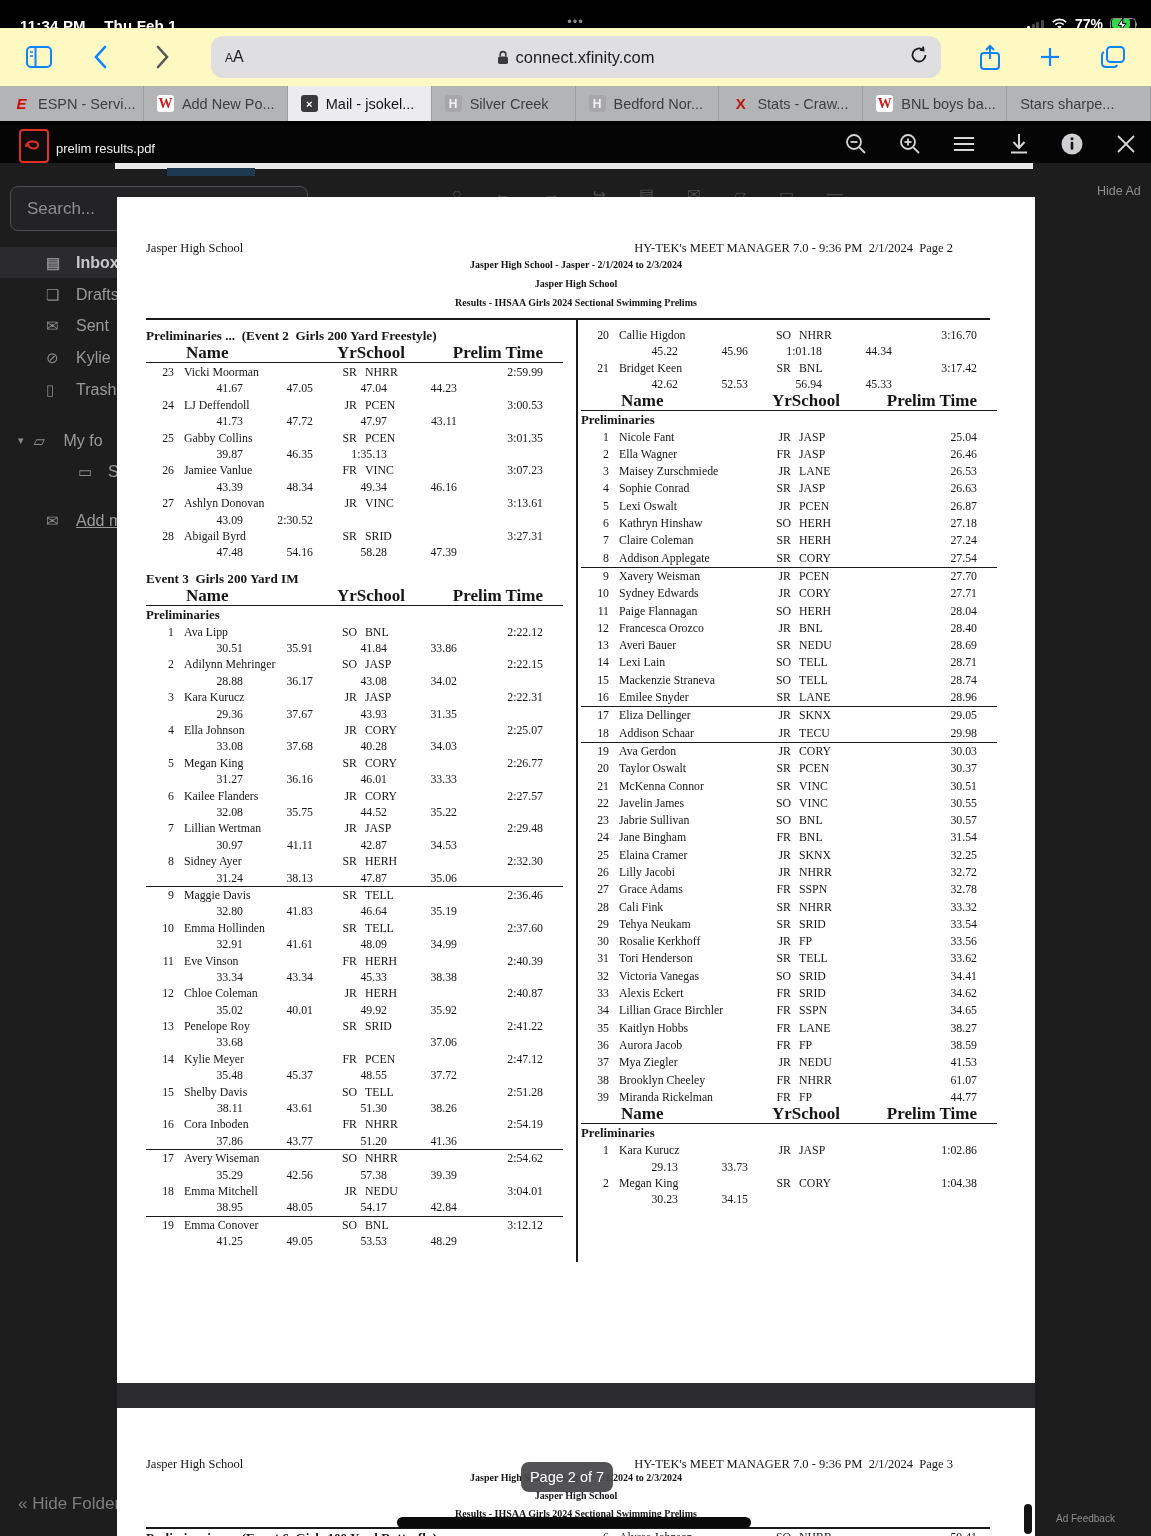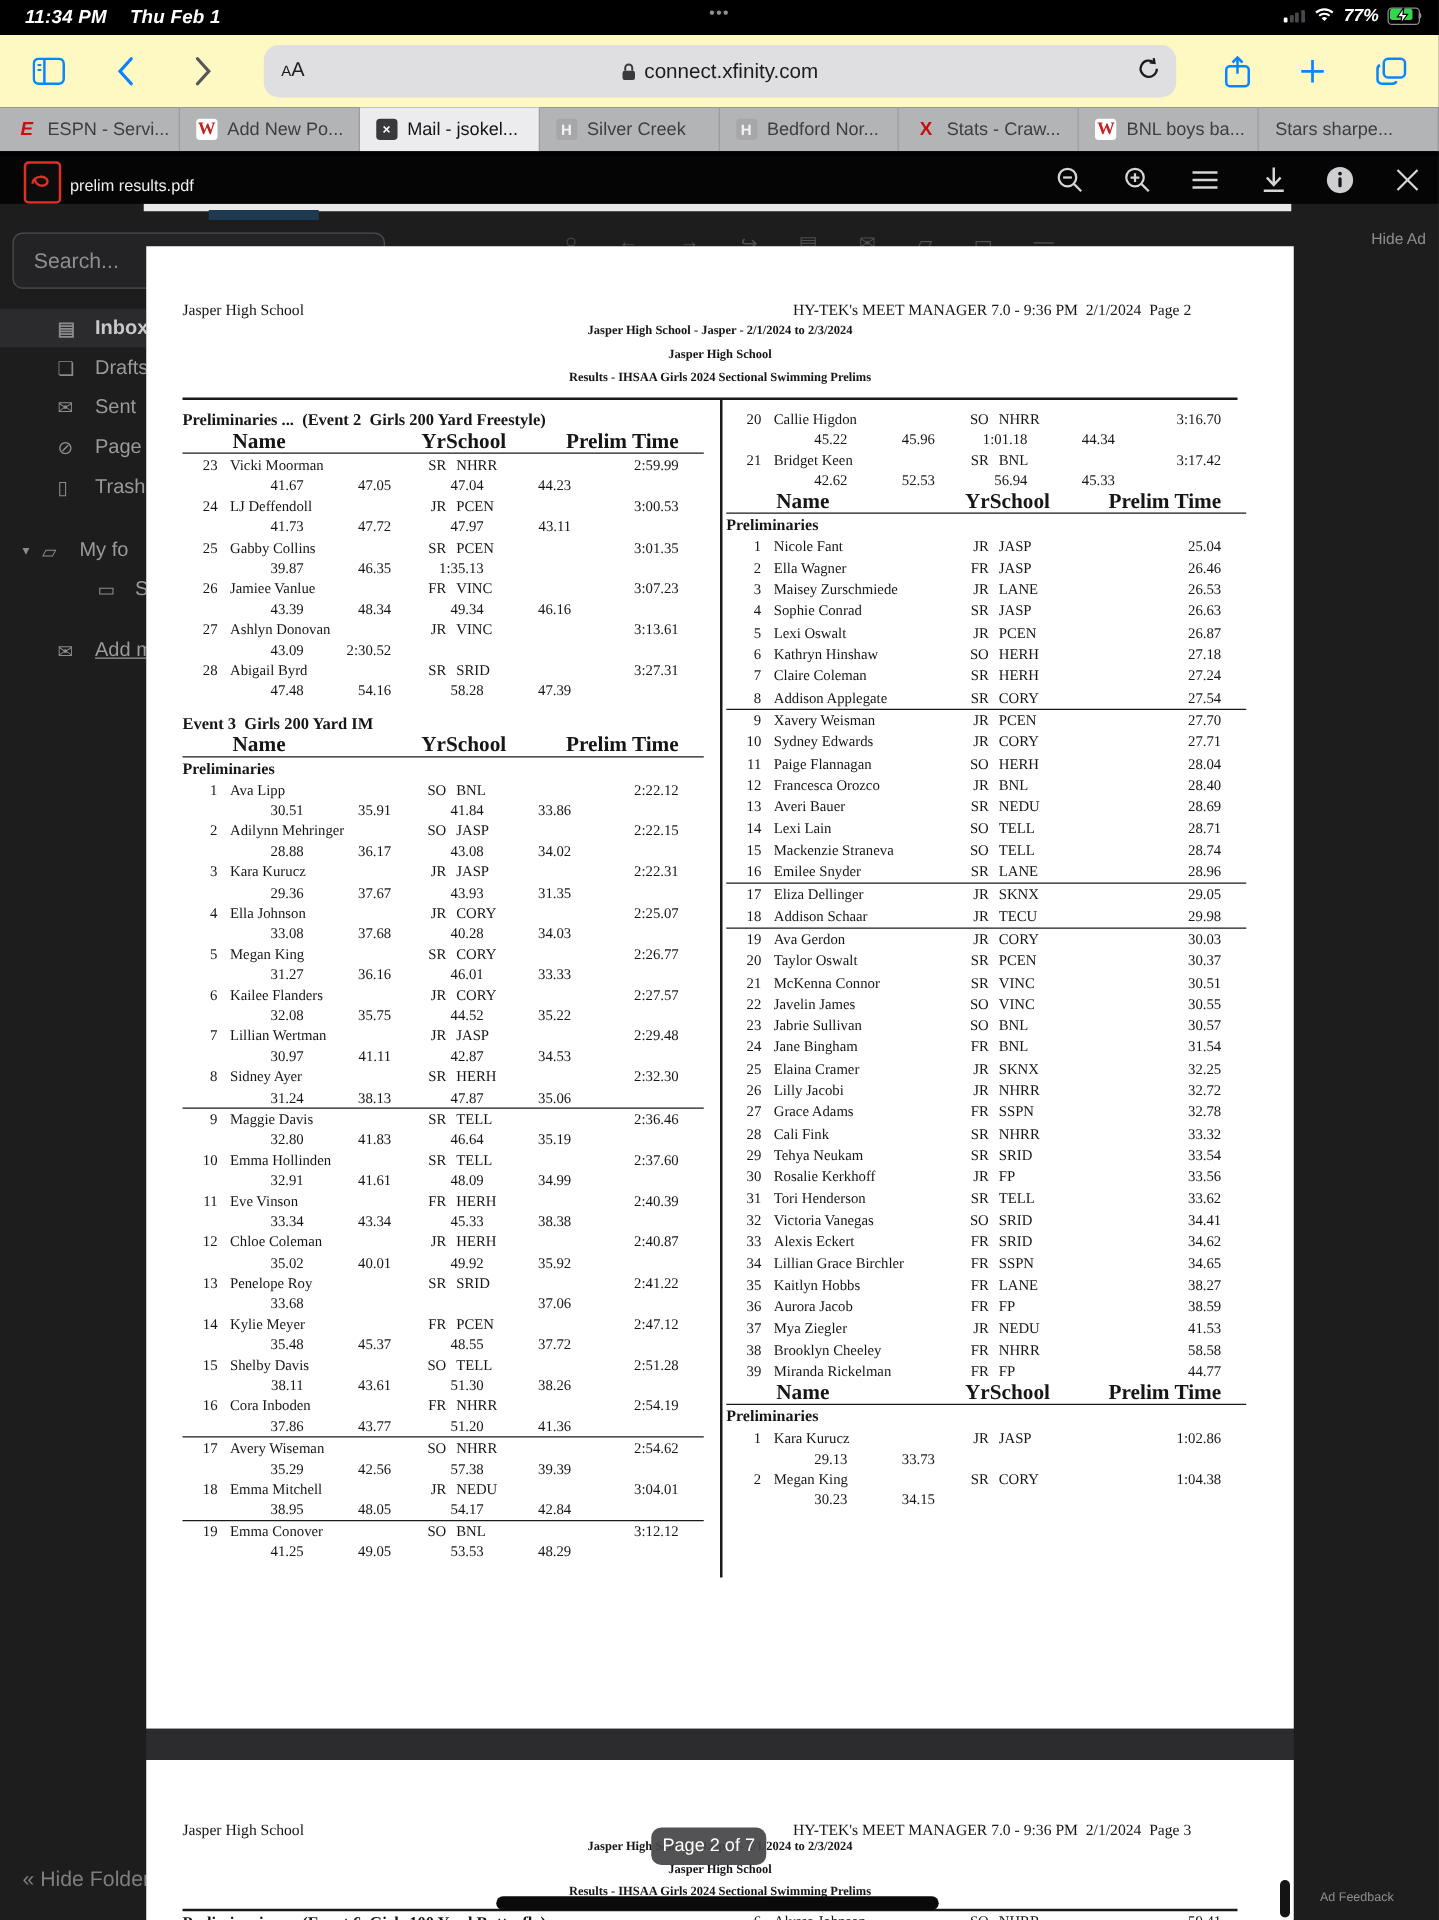--- a/index.html
+++ b/index.html
@@ -1,21 +1,21 @@
 <!DOCTYPE html>
 <html><head>
 <meta charset="utf-8">
 <style>
   html,body{margin:0;padding:0;}
   body{width:1151px;height:1536px;position:relative;overflow:hidden;background:#000;
        font-family:"Liberation Sans",sans-serif;}
   .abs{position:absolute;}
 
   
-  .status-bar{left:0;top:0;width:1151px;height:28px;background:#000;color:#fff;font-style:italic;}
+  .status-bar{left:0;top:12px;width:1151px;height:28px;background:#000;color:#fff;}
   .st-left{left:20px;top:5px;font-size:15px;font-weight:700;letter-spacing:.2px;}
   .st-left .date{font-weight:700;margin-left:14px;}
   .st-center{left:50%;top:2px;transform:translateX(-50%);color:#8e8e93;font-size:13px;letter-spacing:1px;}
   .st-right{right:14px;top:4px;display:flex;align-items:center;gap:7px;}
   .pct{font-size:14px;font-weight:600;color:#fff;}
   .sigbars{display:flex;align-items:flex-end;gap:1.5px;height:11px;}
   .sigbars i{display:block;width:3px;border-radius:1px;background:#48484c;}
   .sigbars i.on{background:#fff;}
   .batt{position:relative;width:27px;height:13px;}
   .batt .body{position:absolute;left:0;top:0;width:24px;height:12px;border:1px solid #8e8e93;border-radius:3.5px;}
@@ -312,21 +312,21 @@
   <div class="abs sb-row" style="top:116px">
     <span class="ic">❏</span>
     <span>Drafts</span>
   </div>
   <div class="abs sb-row" style="top:147px">
     <span class="ic">✉</span>
     <span>Sent</span>
   </div>
   <div class="abs sb-row" style="top:179px">
     <span class="ic">⊘</span>
-    <span>Page</span>
+    <span>Kylie</span>
   </div>
   <div class="abs sb-row" style="top:211px">
     <span class="ic">▯</span>
     <span>Trash</span>
   </div>
   <div class="abs sb-row" style="top:262px">
     <span class="sb-caret">▾</span>
     <span class="ic" style="margin-left:0">▱</span>
     <span>My fo</span>
   </div>
@@ -1108,21 +1108,21 @@
             <span class="c-school">NEDU</span>
             <span class="c-time">41.53</span>
           </div>
         </div>
         <div class="entry">
           <div class="r-main single">
             <span class="c-place">38</span>
             <span class="c-name">Brooklyn Cheeley</span>
             <span class="c-yr">FR</span>
             <span class="c-school">NHRR</span>
-            <span class="c-time">58.58</span>
+            <span class="c-time">61.07</span>
           </div>
         </div>
         <div class="entry">
           <div class="r-main single">
             <span class="c-place">39</span>
             <span class="c-name">Miranda Rickelman</span>
             <span class="c-yr">FR</span>
             <span class="c-school">FP</span>
             <span class="c-time">44.77</span>
           </div>

